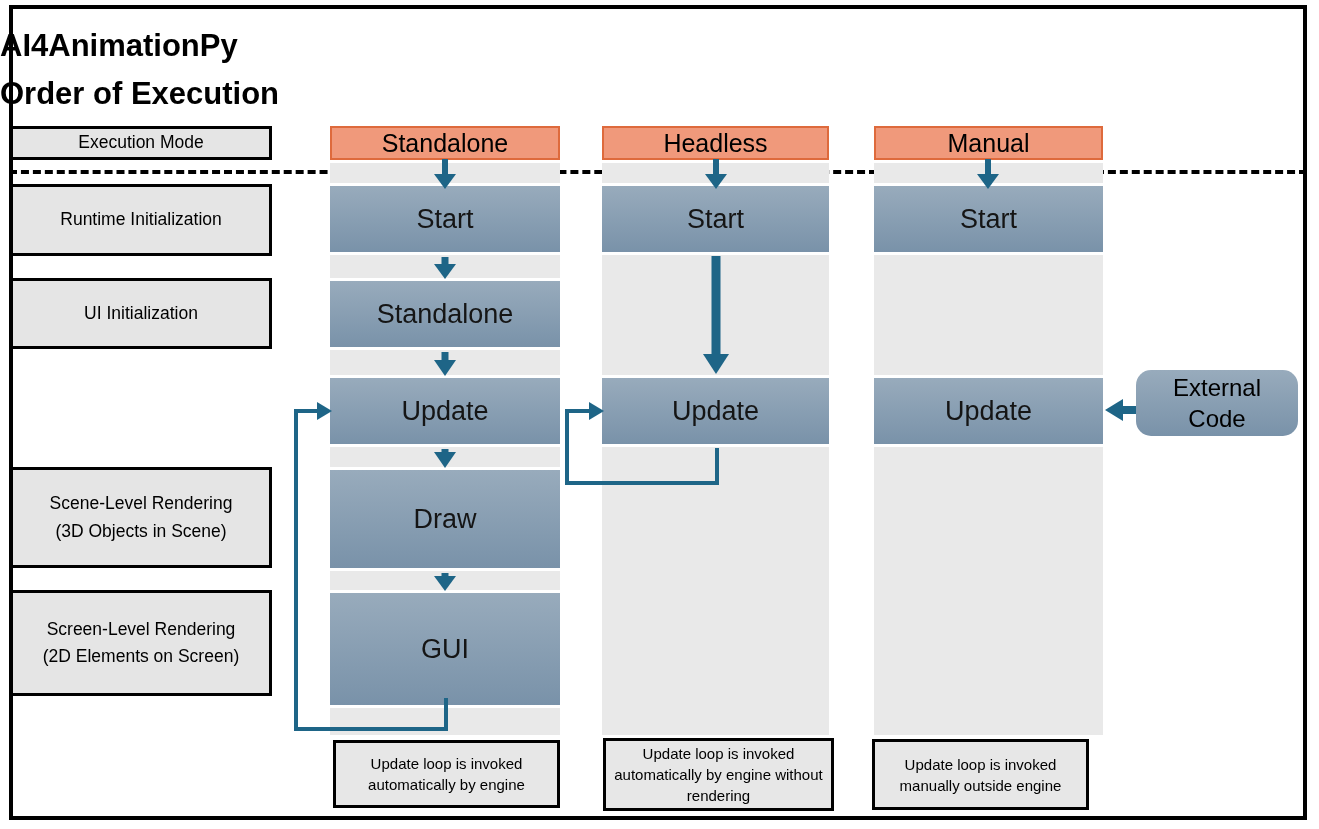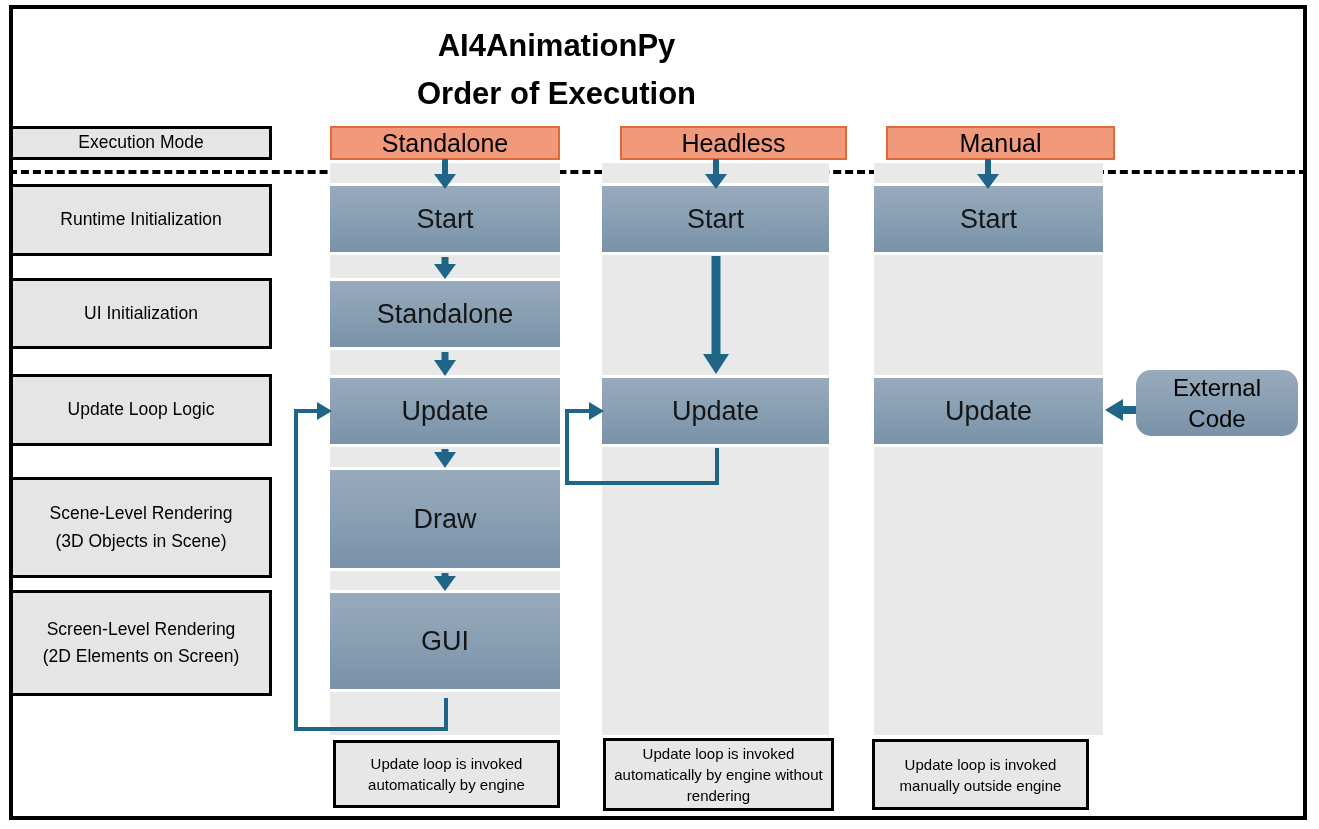--- a/index.html
+++ b/index.html
@@ -4,21 +4,21 @@
 <style>
   html,body{margin:0;padding:0;background:#fff;}
   .canvas{
     position:relative;width:1319px;height:829px;background:#ffffff;
     font-family:"Liberation Sans", sans-serif;color:#000;overflow:hidden;
   }
   .outer-border{
     position:absolute;left:9px;top:5px;width:1298px;height:815px;
     border:4px solid #000;box-sizing:border-box;
   }
-  .title{position:absolute;left:8px;top:22px;width:1097px;text-align:center;line-height:48px;
+  .title{position:absolute;left:0;top:22px;width:1097px;line-height:48px;
     font-size:31px;font-weight:600;letter-spacing:0px;}
   .dashed-line{position:absolute;left:9px;top:170px;width:1298px;height:0;
     border-top:4px dashed #000;}
   .label-box{
     position:absolute;left:10px;width:262px;background:#e5e5e5;border:3px solid #000;
     box-sizing:border-box;display:flex;flex-direction:column;align-items:center;justify-content:center;
     font-size:17.5px;text-align:center;line-height:1.55;z-index:3;
   }
   .col-band{position:absolute;top:163px;height:572px;background:var(--column-bg);}
   .mode-header{
@@ -65,60 +65,56 @@
   <div class="dashed-line"></div>
 
   <div class="label-box" style="top:278px;height:71px;">
     <div>UI Initialization</div>
     <div></div>
   </div>
   <div class="label-box" style="top:184px;height:72px;">
     <div>Runtime Initialization</div>
     <div></div>
   </div>
-  <div class="label-box" style="top:374px;height:72px;">
-    <div>Update Loop Logic</div>
-    <div></div>
-  </div>
-  <div class="label-box" style="top:467px;height:101px;margin-top:10px;">
+  <div class="label-box" style="top:467px;height:101px;">
     <div>Scene-Level Rendering</div>
     <div>(3D Objects in Scene)</div>
   </div>
   <div class="label-box" style="top:590px;height:106px;">
     <div>Screen-Level Rendering</div>
     <div>(2D Elements on Screen)</div>
   </div>
 
   <div class="col-band" style="left:330px;width:230px;"></div>
   <div class="col-band" style="left:602px;width:227px;"></div>
   <div class="col-band" style="left:874px;width:229px;"></div>
 
   <div class="mode-header" style="left:330px;width:230px;">
     <span>Standalone</span>
   </div>
-  <div class="mode-header" style="left:620px;width:227px;">
+  <div class="mode-header" style="left:602px;width:227px;">
     <span>Headless</span>
   </div>
-  <div class="mode-header" style="left:874px;width:229px;margin-left:12px;">
+  <div class="mode-header" style="left:874px;width:229px;">
     <span>Manual</span>
   </div>
 
   <div class="flow-box" style="left:330px;width:230px;top:183px;height:72px;">
     <span>Start</span>
   </div>
   <div class="flow-box" style="left:330px;width:230px;top:278px;height:72px;">
     <span>Standalone</span>
   </div>
   <div class="flow-box" style="left:330px;width:230px;top:375px;height:72px;">
     <span>Update</span>
   </div>
   <div class="flow-box" style="left:330px;width:230px;top:467px;height:104px;align-items:center;">
     <span>Draw</span>
   </div>
-  <div class="flow-box" style="left:330px;width:230px;top:590px;height:102px;">
+  <div class="flow-box" style="left:330px;width:230px;top:590px;height:118px;">
     <span>GUI</span>
   </div>
 
   <div class="flow-box" style="left:602px;width:227px;top:183px;height:72px;">
     <span>Start</span>
   </div>
   <div class="flow-box" style="left:602px;width:227px;top:375px;height:72px;">
     <span>Update</span>
   </div>
 

